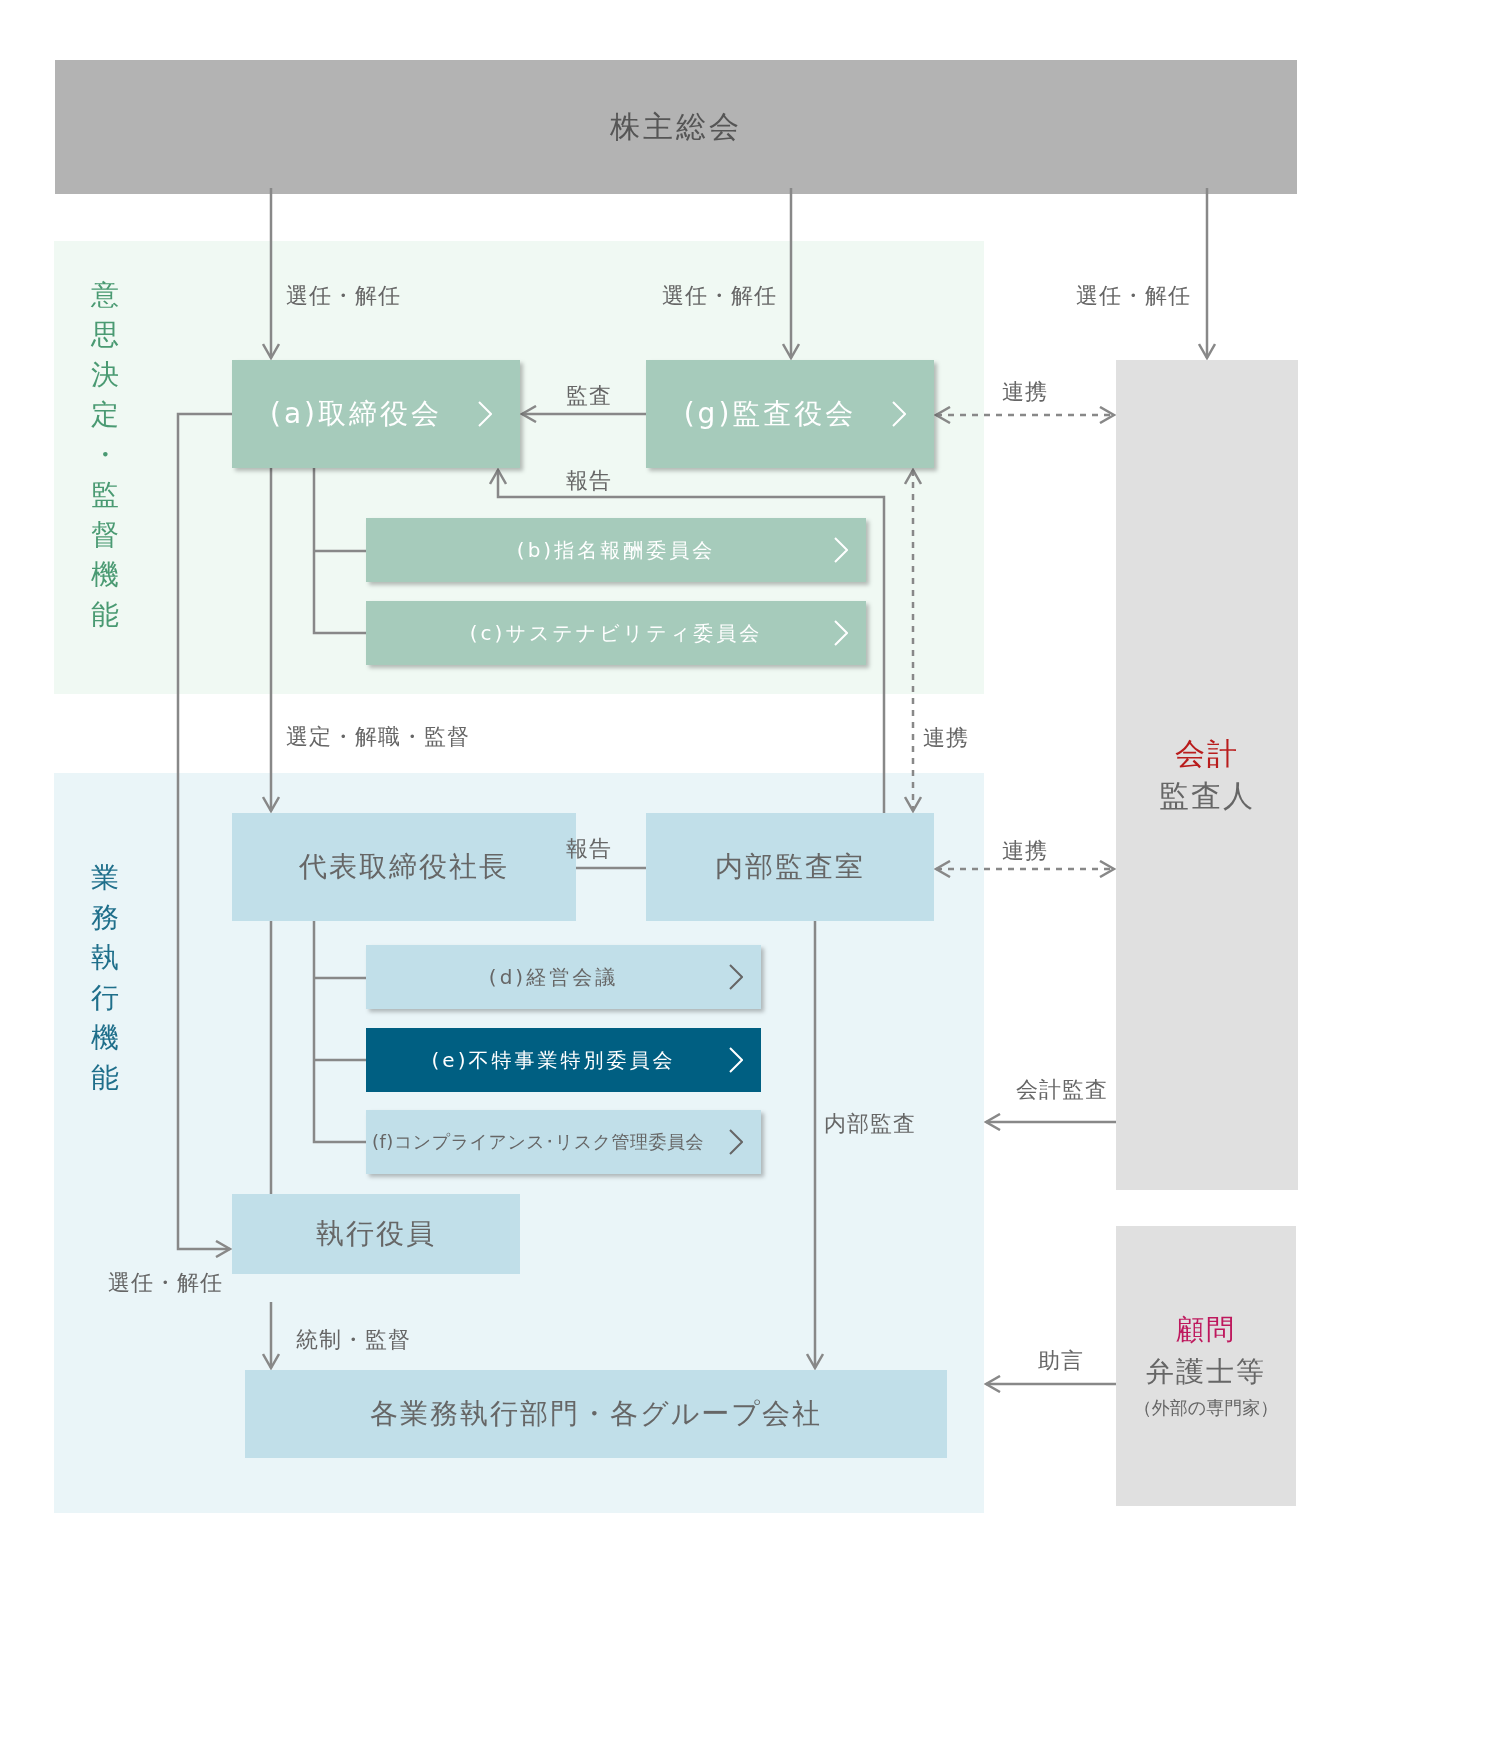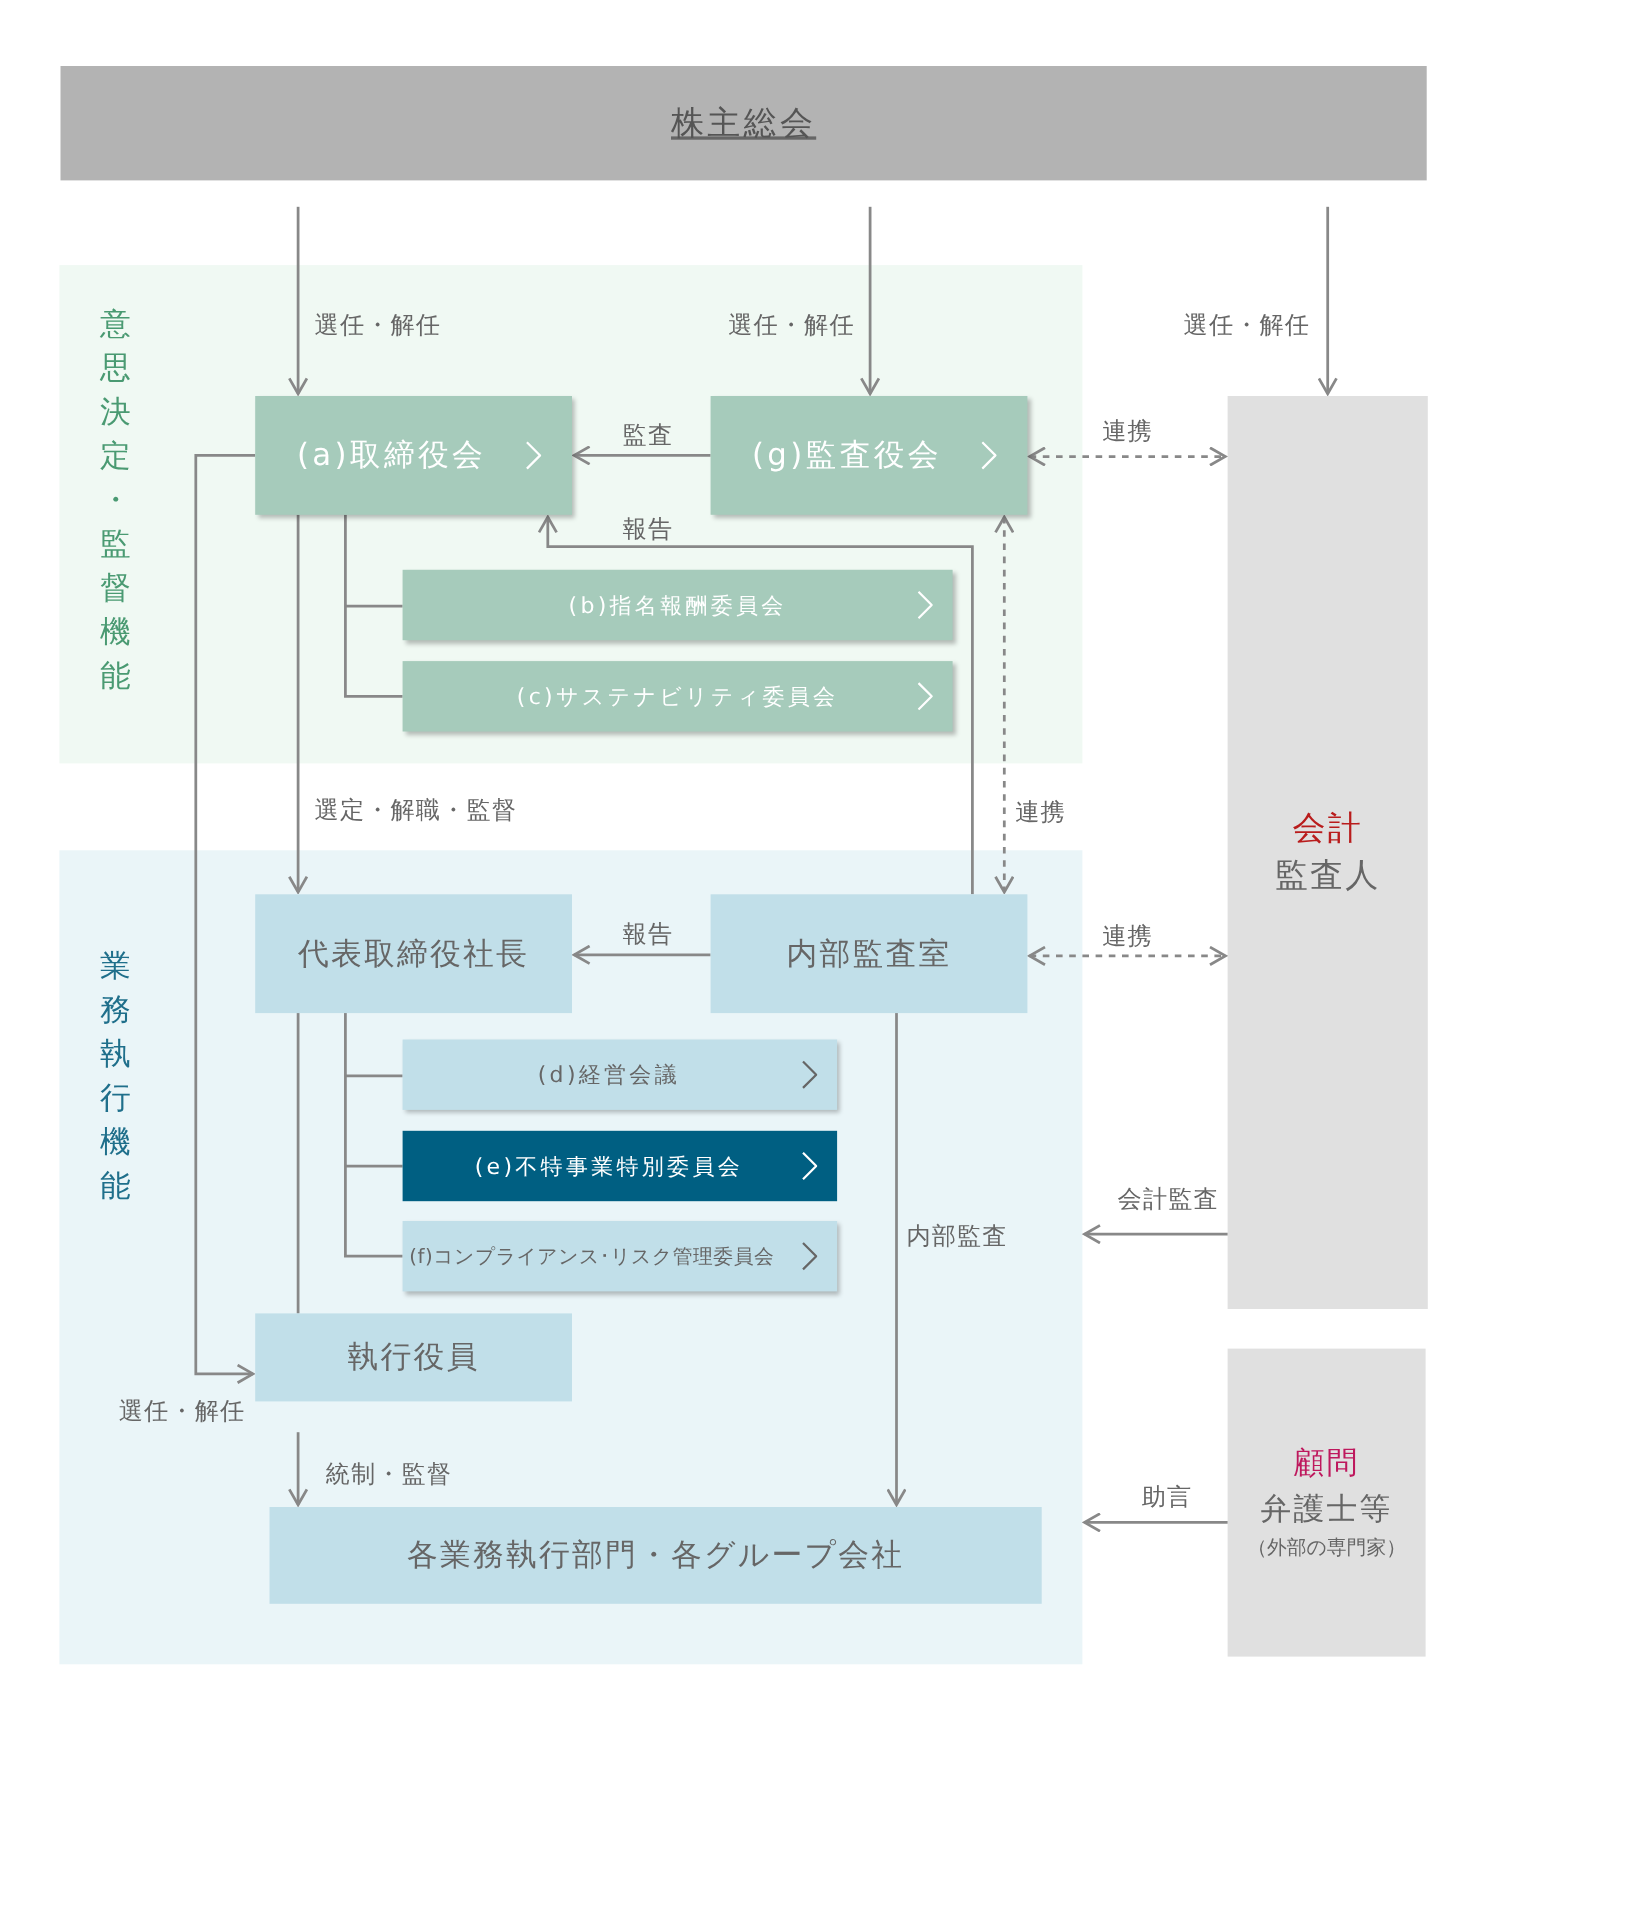--- a/index.html
+++ b/index.html
@@ -19,21 +19,21 @@
   .vlabel{font-size:28px;line-height:40px;text-align:center;width:40px;}
   .chev{position:absolute;right:28px;top:50%;transform:translateY(-50%);width:14px;height:26px;}
   .big{font-size:30px;letter-spacing:3px;}
   .mid{font-size:30px;letter-spacing:2px;}
   .sub{font-size:20px;letter-spacing:3px;}
   svg.lines{position:absolute;left:0;top:0;}
 </style>
 </head>
 <body>
 
-<div class="abs gray-dark box" style="left:55px;top:60px;width:1242px;height:104px;text-decoration:underline;">
+<div class="abs gray-dark box" style="left:55px;top:60px;width:1242px;height:134px;">
   <span class="big" style="color:#555;">株主総会</span>
 </div>
 
 <div class="abs zone-green" style="left:54px;top:241px;width:930px;height:453px;"></div>
 <div class="abs zone-blue" style="left:54px;top:773px;width:930px;height:740px;"></div>
 
 <div class="abs vlabel" id="vl-dec" style="left:85px;top:275px;color:#4a9a72;">
     <div>意</div>
     <div>思</div>
     <div>決</div>
@@ -130,21 +130,21 @@
       <path d="M1,1 L13,13 L1,25" fill="none" stroke="#fff" stroke-width="2"></path>
     </svg>
 </div>
 <div class="abs g-box box" style="left:366px;top:601px;width:500px;height:64px;">
   <span class="sub">(c)サステナビリティ委員会</span>
   <svg class="chev" viewBox="0 0 14 26" style="right:18px;">
       <path d="M1,1 L13,13 L1,25" fill="none" stroke="#fff" stroke-width="2"></path>
     </svg>
 </div>
 
-<div class="abs b-box box" style="left:232px;top:813px;width:288px;height:108px;">
+<div class="abs b-box box" style="left:232px;top:813px;width:344px;height:108px;">
   <span class="mid" style="font-size:28px;">代表取締役社長</span>
 </div>
 <div class="abs b-box box" style="left:646px;top:813px;width:288px;height:108px;">
   <span class="mid" style="font-size:28px;">内部監査室</span>
 </div>
 <div class="abs b-sub box" style="left:366px;top:945px;width:395px;height:64px;">
   <span class="sub" style="margin-right:20px;">(d)経営会議</span>
   <svg class="chev" viewBox="0 0 14 26" style="right:18px;">
       <path d="M1,1 L13,13 L1,25" fill="none" stroke="#666" stroke-width="2"></path>
     </svg>

